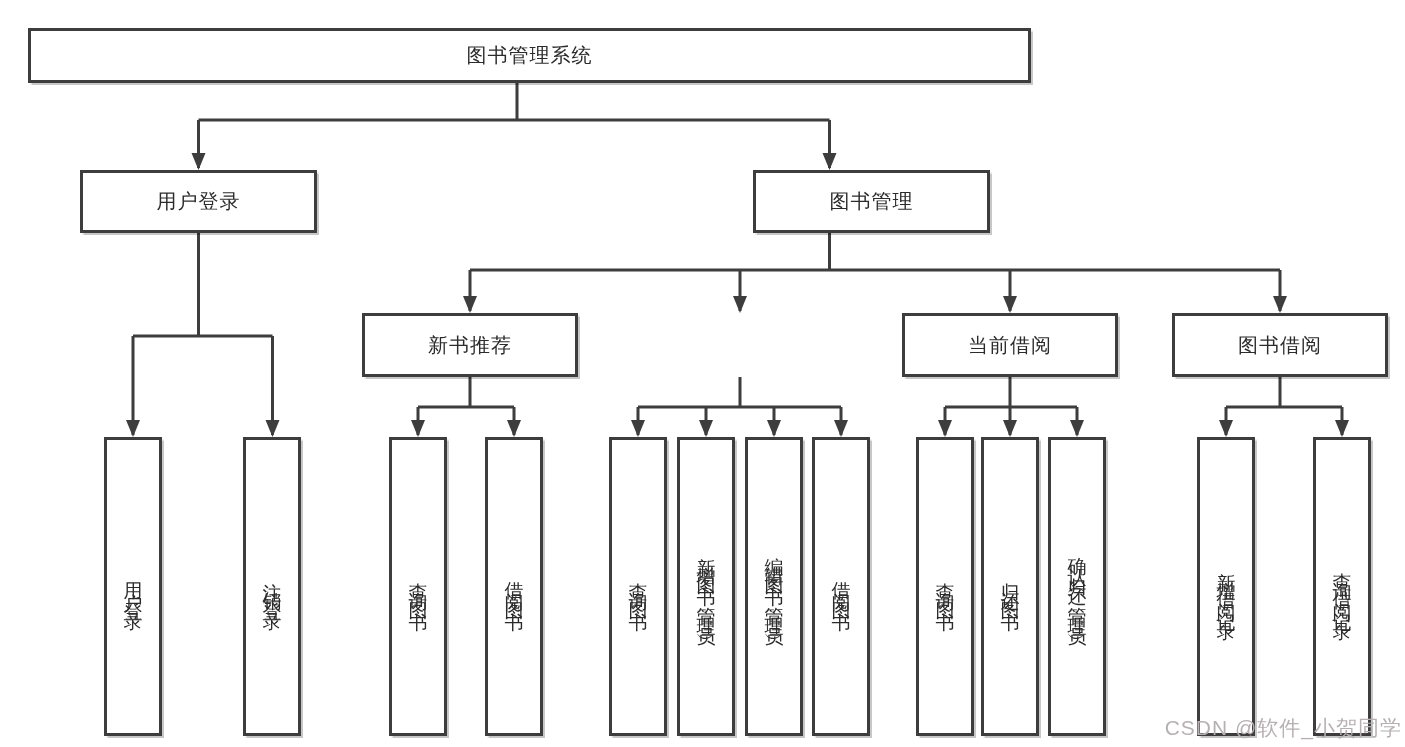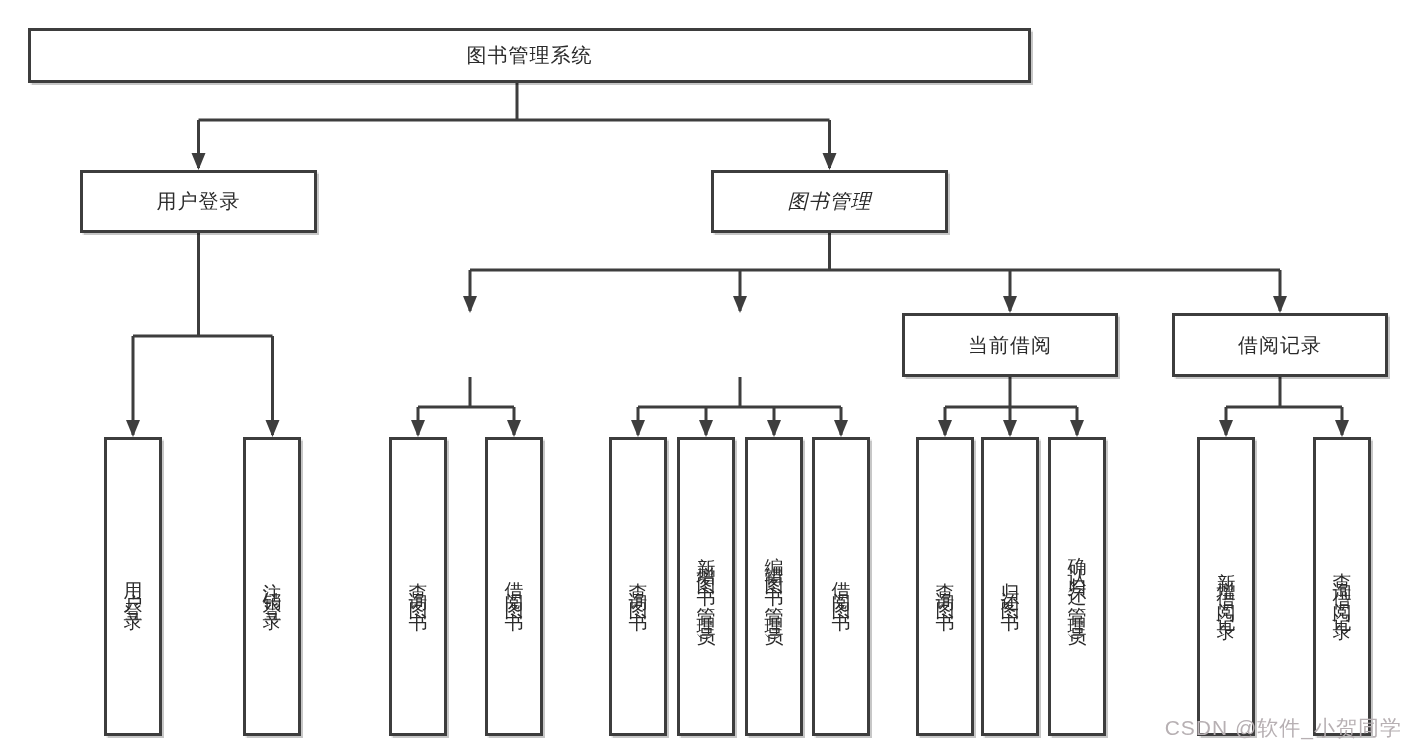--- a/index.html
+++ b/index.html
@@ -109,24 +109,25 @@
     <polygon class="head" points="1070,420 1084,420 1077,437"></polygon>
 
     <path class="line" d="M1280 377 V407 M1226 407 H1342 M1226 407 V435 M1342 407 V435"></path>
     <polygon class="head" points="1219,420 1233,420 1226,437"></polygon>
     <polygon class="head" points="1335,420 1349,420 1342,437"></polygon>
   </svg>
 
   <div class="node" style="left:28px; top:13px; width:1003px; height:55px;margin-top:15px;">图书管理系统</div>
 
   <div class="node" style="left:80px; top:170px; width:237px; height:63px;">用户登录</div>
-  <div class="node" style="left:711px; top:170px; width:237px; height:63px;font-style:italic;">图书管理</div>
+  <div class="node" style="left:753px; top:170px; width:237px; height:63px;">图书管理</div>
 
+  <div class="node" style="left:362px; top:313px; width:216px; height:64px;">新书推荐</div>
   <div class="node" style="left:902px; top:313px; width:216px; height:64px;font-family:Liberation Serif, serif;">当前借阅</div>
-  <div class="node" style="left:1172px; top:313px; width:216px; height:64px;">借阅记录</div>
+  <div class="node" style="left:1172px; top:313px; width:216px; height:64px;">图书借阅</div>
 
   <div class="leaf" style="left:104px;">用户登录</div>
   <div class="leaf" style="left:243px;">注销登录</div>
 
   <div class="leaf" style="left:389px;">查询图书</div>
   <div class="leaf" style="left:485px;">借阅图书</div>
 
   <div class="leaf" style="left:609px;">查询图书</div>
   <div class="leaf" style="left:677px;">新增图书（管理员）</div>
   <div class="leaf" style="left:745px;">编辑图书（管理员）</div>

